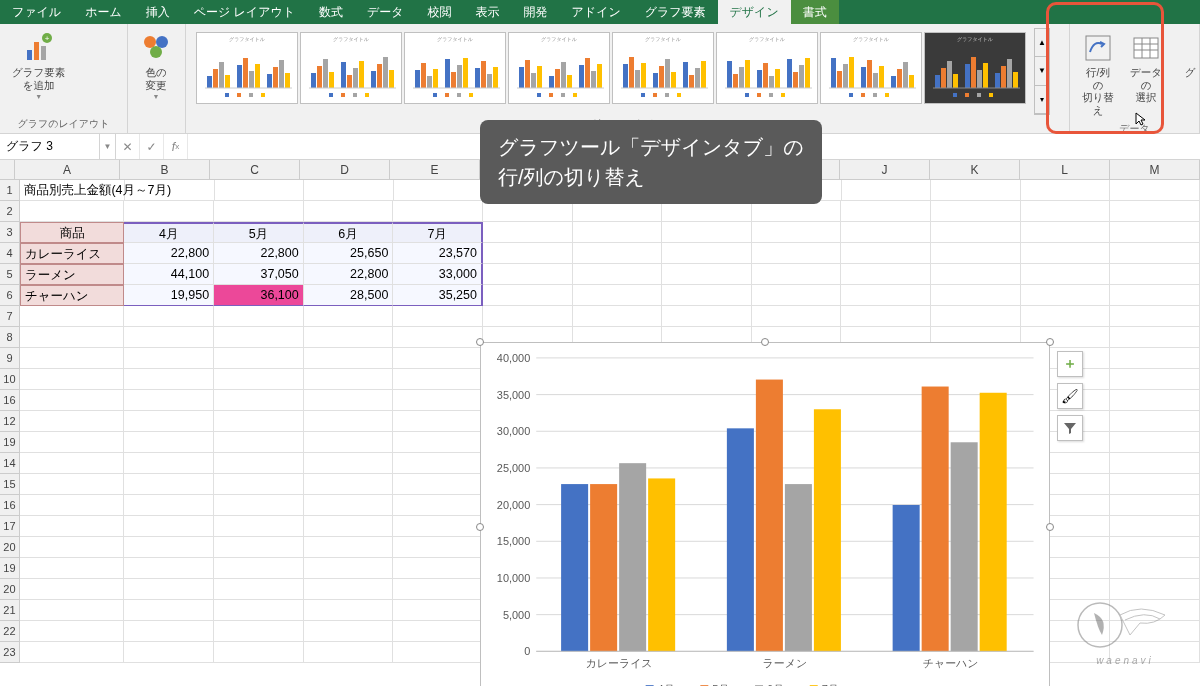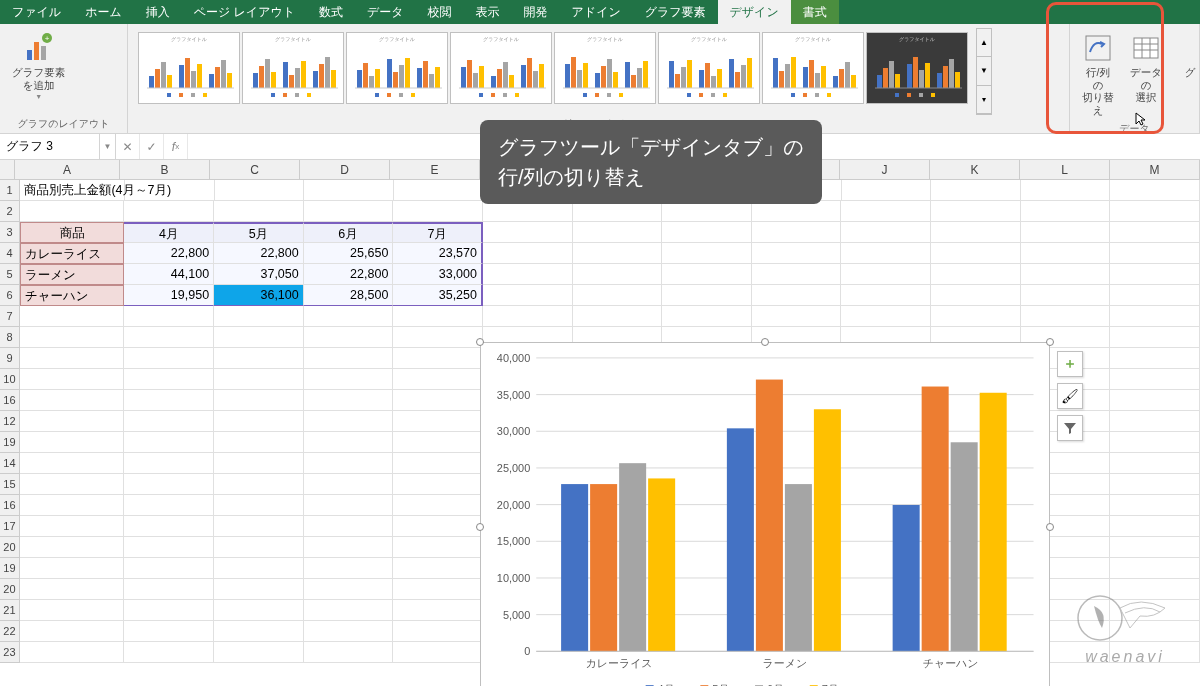--- a/index.html
+++ b/index.html
@@ -64,21 +64,21 @@
 .chart-handle.w { left: -5px; top: 50%; margin-top: -4px; }
 .chart-handle.nw { top: -5px; left: -5px; }
 .chart-handle.ne { top: -5px; right: -5px; }
 .chart-side-btns { position: absolute; right: -34px; top: 8px; display: flex; flex-direction: column; gap: 6px; }
 .chart-side-btn { width: 26px; height: 26px; border: 1px solid #bfbfbf; background: #fff; display: flex; align-items: center; justify-content: center; cursor: pointer; font-size: 14px; box-shadow: 1px 1px 2px rgba(0,0,0,0.15); }
 
 
 .annotation { position: absolute; background: #5a5a5a; color: #fff; padding: 12px 18px; border-radius: 8px; font-size: 20px; line-height: 1.5; }
 
 
-.watermark { position: absolute; right: 20px; bottom: 20px; opacity: 0.5; font-family: serif; font-style: italic; font-size: 16px; letter-spacing: 3px; color: #555; }
+.watermark { position: absolute; right: 20px; bottom: 20px; opacity: 0.5; font-family: serif; font-style: italic; font-size: 10px; letter-spacing: 3px; color: #555; }
 .watermark svg { display: block; }
 
 
 .cA{width:105px}.cB{width:90px}.cC{width:90px}.cD{width:90px}.cE{width:90px}.cF{width:90px}.cG{width:90px}.cH{width:90px}.cI{width:90px}.cJ{width:90px}.cK{width:90px}.cL{width:90px}.cM{width:90px}
 </style>
 </head>
 <body>
 
 <div class="ribbon-tabs">
   <div class="ribbon-tab">ファイル</div>
@@ -111,20 +111,37 @@
             </svg>
         </div>
         <span style="white-space:pre-line">グラフ要素
 を追加</span>
         <span style="font-size:7px;color:#888">▼</span>
       </div>
     </div>
     <div class="ribbon-group-label">グラフのレイアウト</div>
   </div>
 
+  <div class="ribbon-group" style="width:58px">
+    <div class="ribbon-group-content">
+      <div class="ribbon-btn">
+        <div class="ribbon-icon-lg">
+          <svg viewBox="0 0 32 32">
+              <circle cx="10" cy="10" r="6" fill="#ed7d31"></circle>
+              <circle cx="22" cy="10" r="6" fill="#4472c4"></circle>
+              <circle cx="16" cy="20" r="6" fill="#70ad47"></circle>
+            </svg>
+        </div>
+        <span style="white-space:pre-line">色の
+変更</span>
+        <span style="font-size:7px;color:#888">▼</span>
+      </div>
+    </div>
+    <div class="ribbon-group-label"></div>
+  </div>
 
   <div class="ribbon-group" style="flex:1;min-width:0">
     <div class="ribbon-group-content" style="align-items:stretch">
       <div class="style-gallery" id="style-gallery">
           <div class="style-thumb"><svg viewBox="0 0 100 70">
               <text x="50" y="8" font-size="5" fill="#888" text-anchor="middle">グラフタイトル</text>
               <rect x="10" y="43" width="5" height="12" fill="#4472c4"></rect>
               <rect x="16" y="36" width="5" height="19" fill="#ed7d31"></rect>
               <rect x="22" y="29" width="5" height="26" fill="#a5a5a5"></rect>
               <rect x="28" y="42" width="5" height="13" fill="#ffc000"></rect>
@@ -444,21 +461,21 @@
         <div class="cell cI" style="width: 90px;"></div>
         <div class="cell cJ" style="width: 90px;"></div>
         <div class="cell cK" style="width: 90px;"></div>
         <div class="cell cL" style="width: 90px;"></div>
         <div class="cell cM" style="width: 90px;"></div>
       </div>
       <div class="row">
         <div class="row-header">6</div>
         <div class="cell cA tbl-header-cell" style="width: 105px; text-align: left; border-bottom: 1px solid rgb(192, 138, 138);">チャーハン</div>
         <div class="cell cB right" style="width: 90px; background: rgb(246, 248, 255); border-bottom: 1px solid rgb(123, 95, 191);">19,950</div>
-        <div class="cell cC right" style="width: 90px; background: #0ea5e9; border-bottom: 1px solid rgb(123, 95, 191);">36,100</div>
+        <div class="cell cC right" style="width: 90px; background: #ec4899; border-bottom: 1px solid rgb(123, 95, 191);">36,100</div>
         <div class="cell cD right" style="width: 90px; background: rgb(246, 248, 255); border-bottom: 1px solid rgb(123, 95, 191);">28,500</div>
         <div class="cell cE right" style="width: 90px; background: rgb(246, 248, 255); border-right: 2px solid rgb(123, 95, 191); border-bottom: 1px solid rgb(123, 95, 191);">35,250</div>
         <div class="cell cF" style="width: 90px;"></div>
         <div class="cell cG" style="width: 90px;"></div>
         <div class="cell cH" style="width: 90px;"></div>
         <div class="cell cI" style="width: 90px;"></div>
         <div class="cell cJ" style="width: 90px;"></div>
         <div class="cell cK" style="width: 90px;"></div>
         <div class="cell cL" style="width: 90px;"></div>
         <div class="cell cM" style="width: 90px;"></div>

